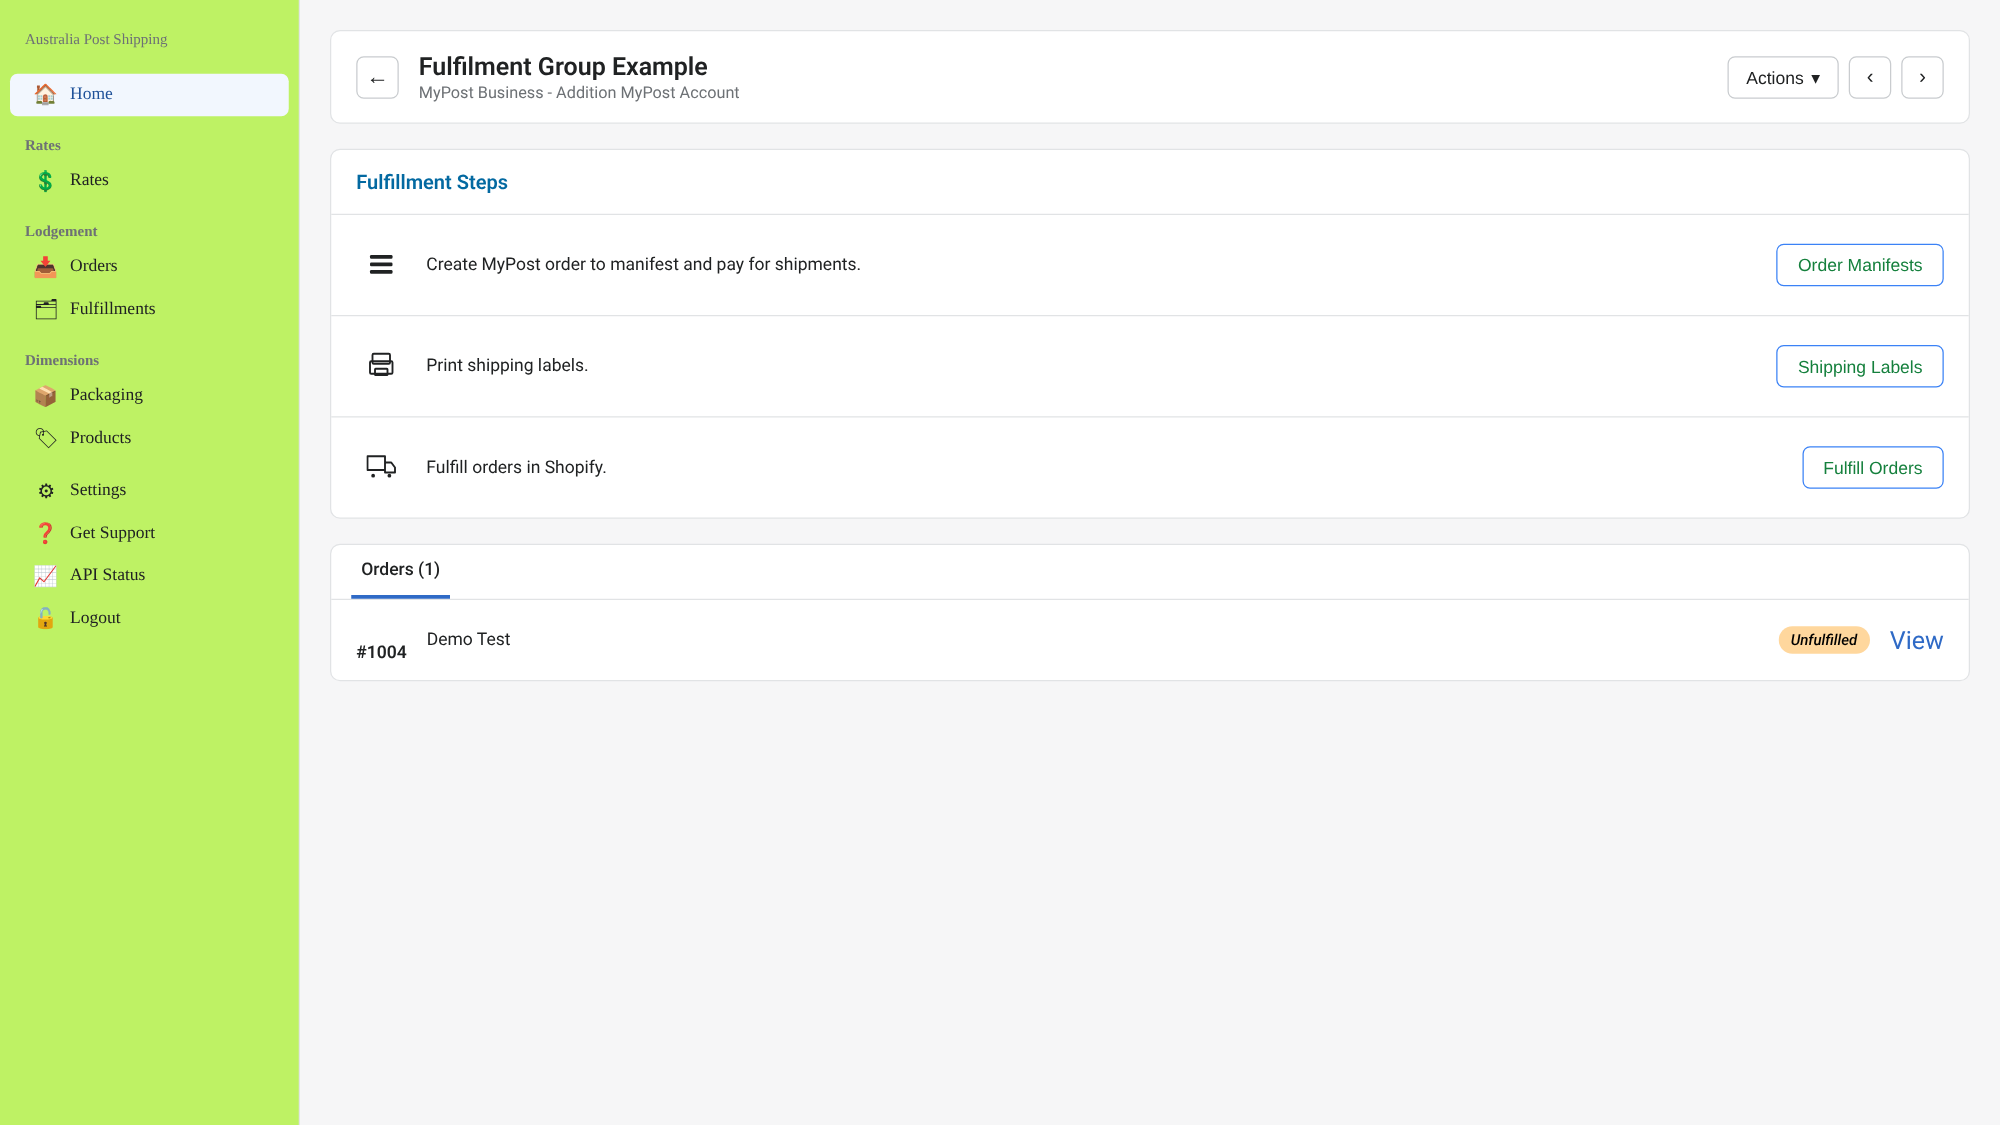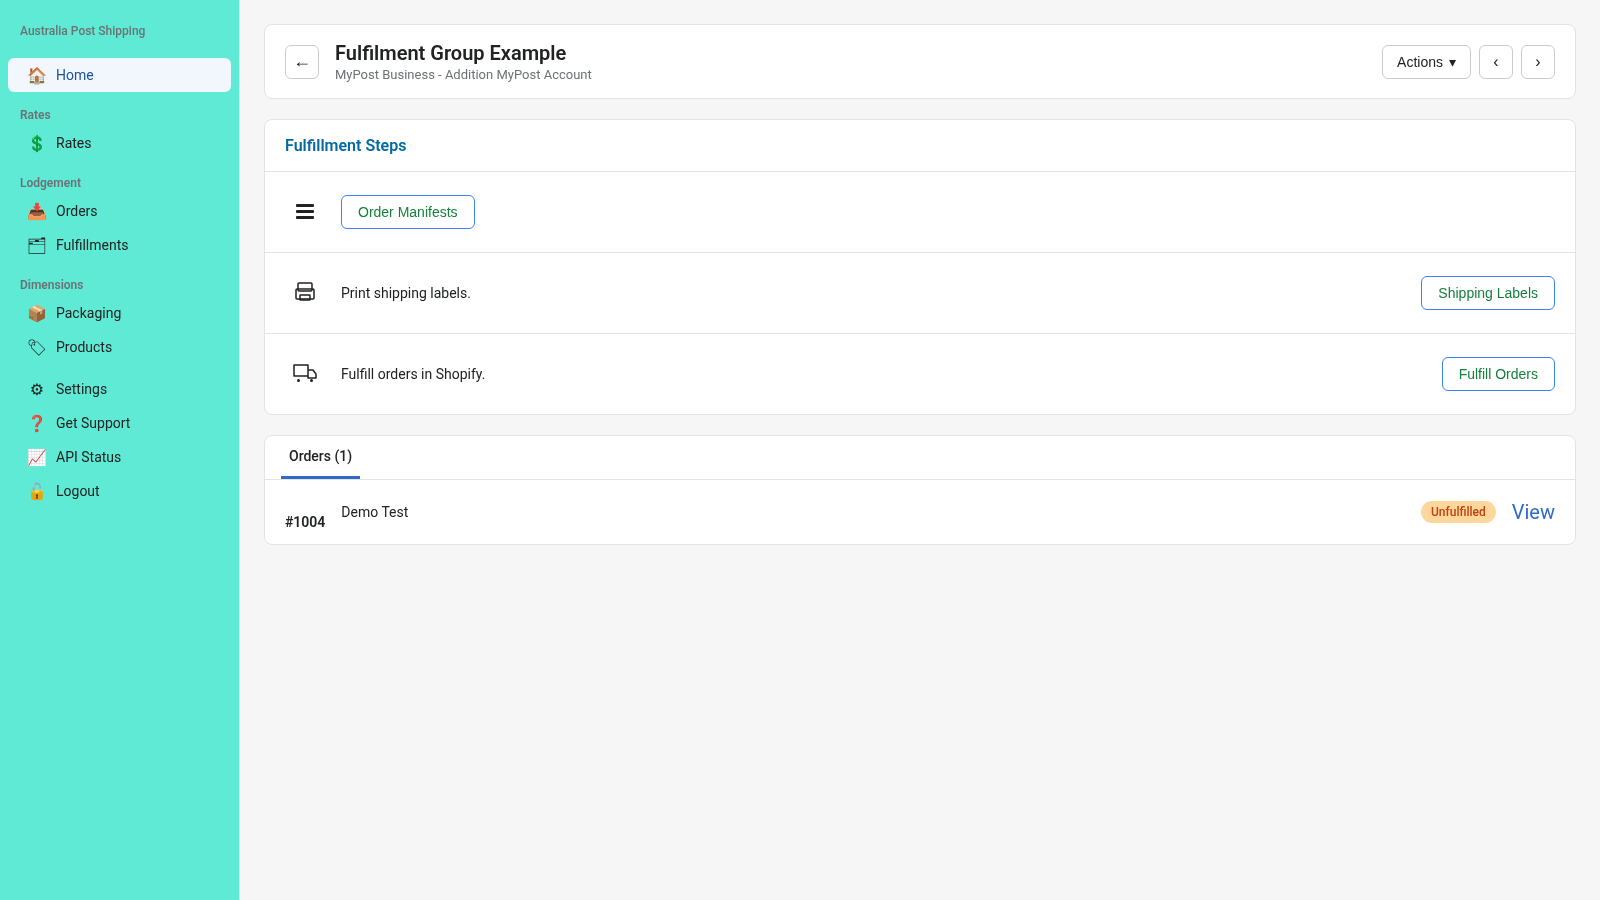--- a/index.html
+++ b/index.html
@@ -15,24 +15,25 @@
     
     .app-wrapper {
       display: flex;
       flex: 1;
       min-height: 900px;
     }
 
     
     .sidebar {
       width: 240px;
-      background: #5eead4;
+      background: #bef264;
       border-right: 1px solid #e1e3e5;
       padding: 24px 0;
       flex-shrink: 0;
+      font-family: Liberation Serif, serif;
     }
     .sidebar-brand {
       padding: 0 20px 20px 20px;
       font-size: 12px;
       color: #6d7175;
       font-weight: 500;
     }
     .sidebar-nav-item {
       display: flex;
       align-items: center;
@@ -231,21 +232,22 @@
       font-size: 14px;
       color: #202223;
       flex: 1;
     }
     .badge-unfulfilled {
       padding: 4px 10px;
       background: #ffd79d;
       border-radius: 12px;
       font-size: 12px;
       font-weight: 500;
-      color: #c2410c;
+      color: #000000;
+      font-style: italic;
     }
     .view-link {
       font-size: 20px;
       color: #2f6ac6;
       cursor: pointer;
       text-decoration: none;
     }
   </style>
 </head>
 <body>
@@ -342,20 +344,21 @@
 
 
       <div class="step-row">
         <div class="step-icon">
           <svg width="24" height="24" viewBox="0 0 24 24" fill="none">
             <rect x="3" y="4" width="18" height="3" rx="1" fill="#202223"></rect>
             <rect x="3" y="10" width="18" height="3" rx="1" fill="#202223"></rect>
             <rect x="3" y="16" width="18" height="3" rx="1" fill="#202223"></rect>
           </svg>
         </div>
+        <div class="step-text">Create MyPost order to manifest and pay for shipments.</div>
         <button class="step-btn step-btn-secondary">Order Manifests</button>
       </div>
 
       <div class="step-row">
         <div class="step-icon">
           <svg width="24" height="24" viewBox="0 0 24 24" fill="none">
             <rect x="5" y="2" width="14" height="8" rx="1" fill="none" stroke="#202223" stroke-width="1.5"></rect>
             <rect x="3" y="8" width="18" height="10" rx="1" fill="none" stroke="#202223" stroke-width="1.5"></rect>
             <rect x="7" y="14" width="10" height="5" rx="0.5" fill="none" stroke="#202223" stroke-width="1.5"></rect>
           </svg>

